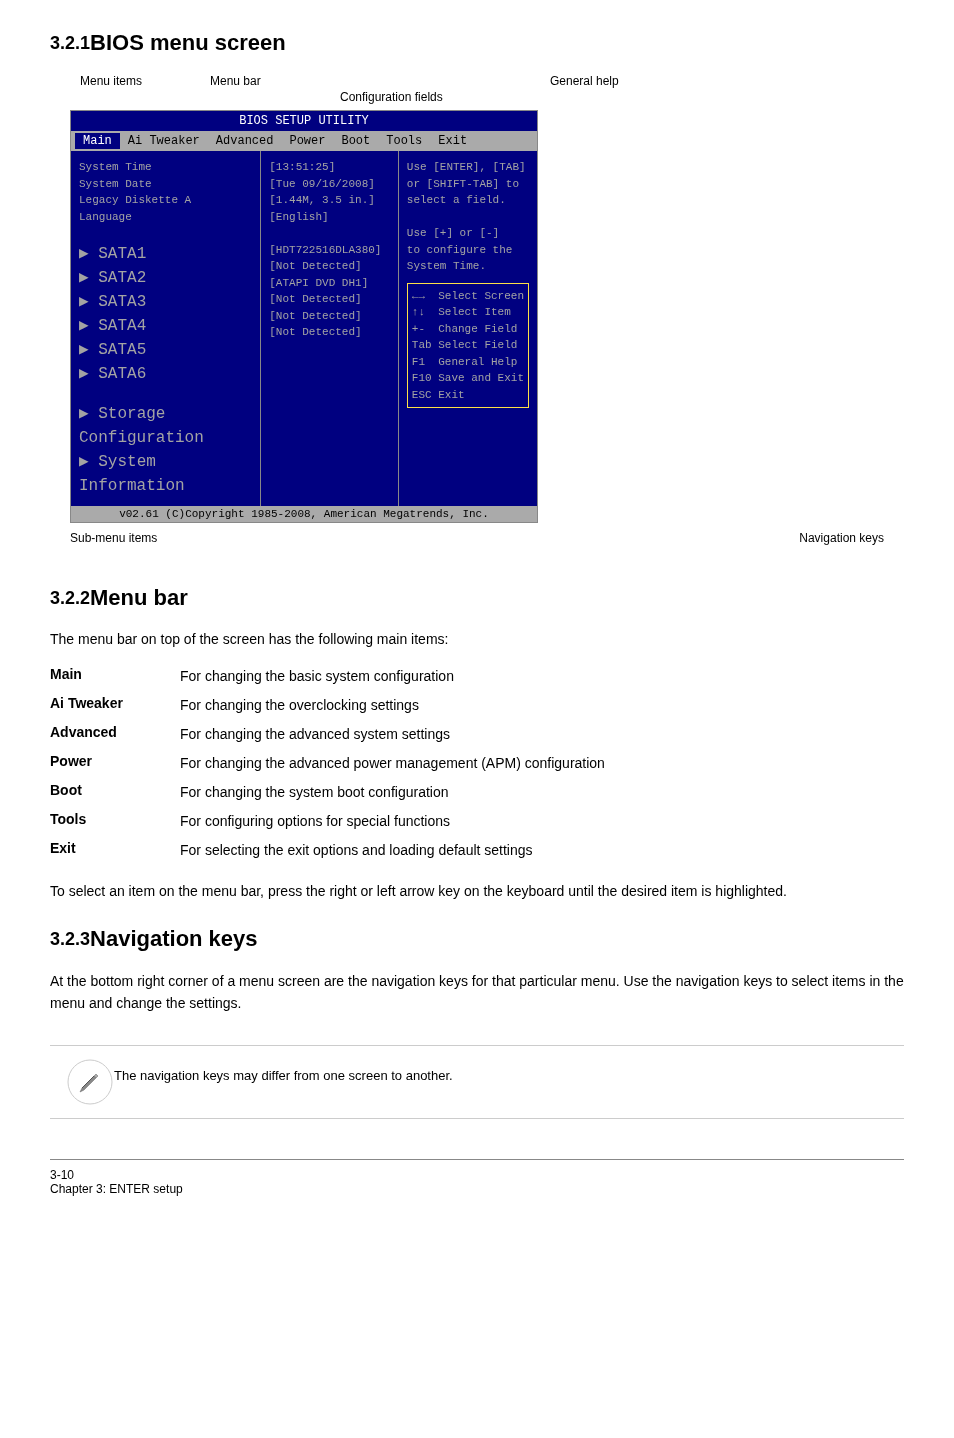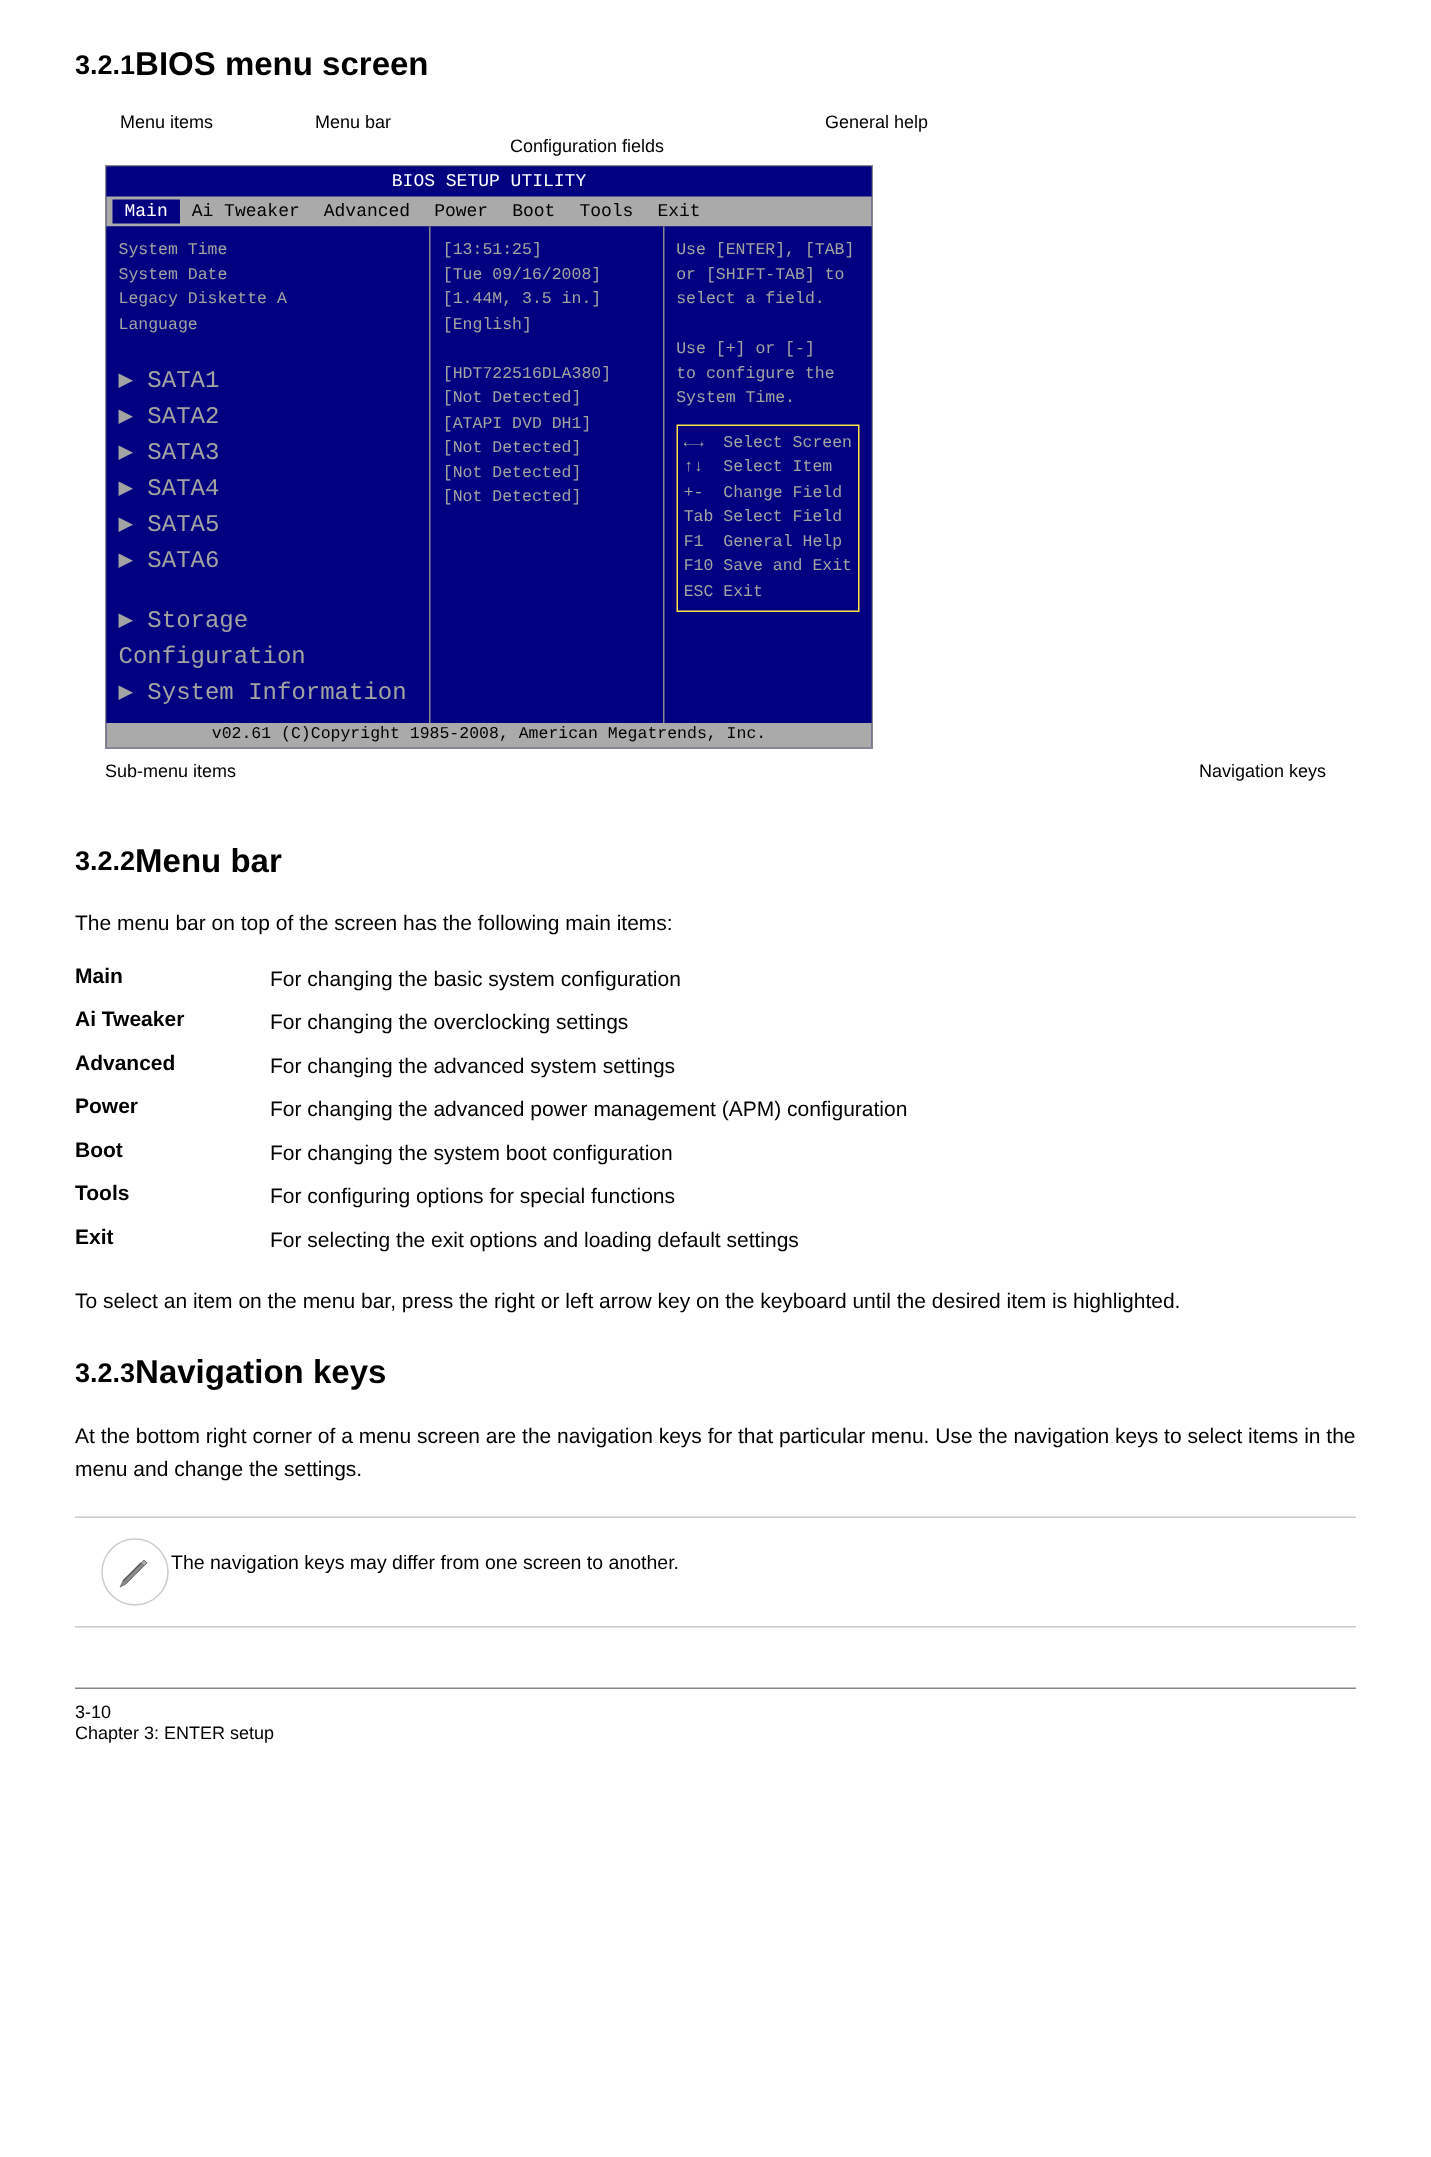--- a/index.html
+++ b/index.html
@@ -49,21 +49,21 @@
       position: absolute;
     }
 
     
     .bios-screen {
       border: 1px solid #888;
       background: #000080;
       color: #fff;
       font-family: 'Courier New', Courier, monospace;
       font-size: 12px;
-      width: 512px;
+      width: 468px;
       margin-left: 20px;
     }
 
     .bios-title-bar {
       background: #000080;
       color: #fff;
       text-align: center;
       padding: 3px 0;
       font-family: 'Courier New', Courier, monospace;
       font-size: 12px;
@@ -356,21 +356,21 @@
 
   <p>To select an item on the menu bar, press the right or left arrow key on the keyboard until the desired item is highlighted.</p>
 </div>
 
 <div class="section-323">
   <div class="section-header">
     <span class="section-number">3.2.3</span>
     <span class="section-title">Navigation keys</span>
   </div>
 
-  <p style="line-height:1.6; margin-bottom:20px;">At the bottom right corner of a menu screen are the navigation keys for that particular menu. Use the navigation keys to select items in the menu and change the settings.</p>
+  <p style="line-height:1.6; margin-bottom:30px;">At the bottom right corner of a menu screen are the navigation keys for that particular menu. Use the navigation keys to select items in the menu and change the settings.</p>
 
   <div class="note-box">
     <div class="note-icon">
       
       <svg width="48" height="48" viewBox="0 0 48 48">
         <ellipse cx="24" cy="24" rx="22" ry="22" fill="none" stroke="#ccc" stroke-width="1"></ellipse>
         <path d="M18 32 L14 34 L16 30 L28 18 L30 20 Z" fill="#888" stroke="#666" stroke-width="0.5"></path>
         <path d="M28 18 L30 20 L32 18 L30 16 Z" fill="#aaa" stroke="#666" stroke-width="0.5"></path>
         <line x1="16" y1="30" x2="28" y2="18" stroke="#555" stroke-width="1"></line>
       </svg>

